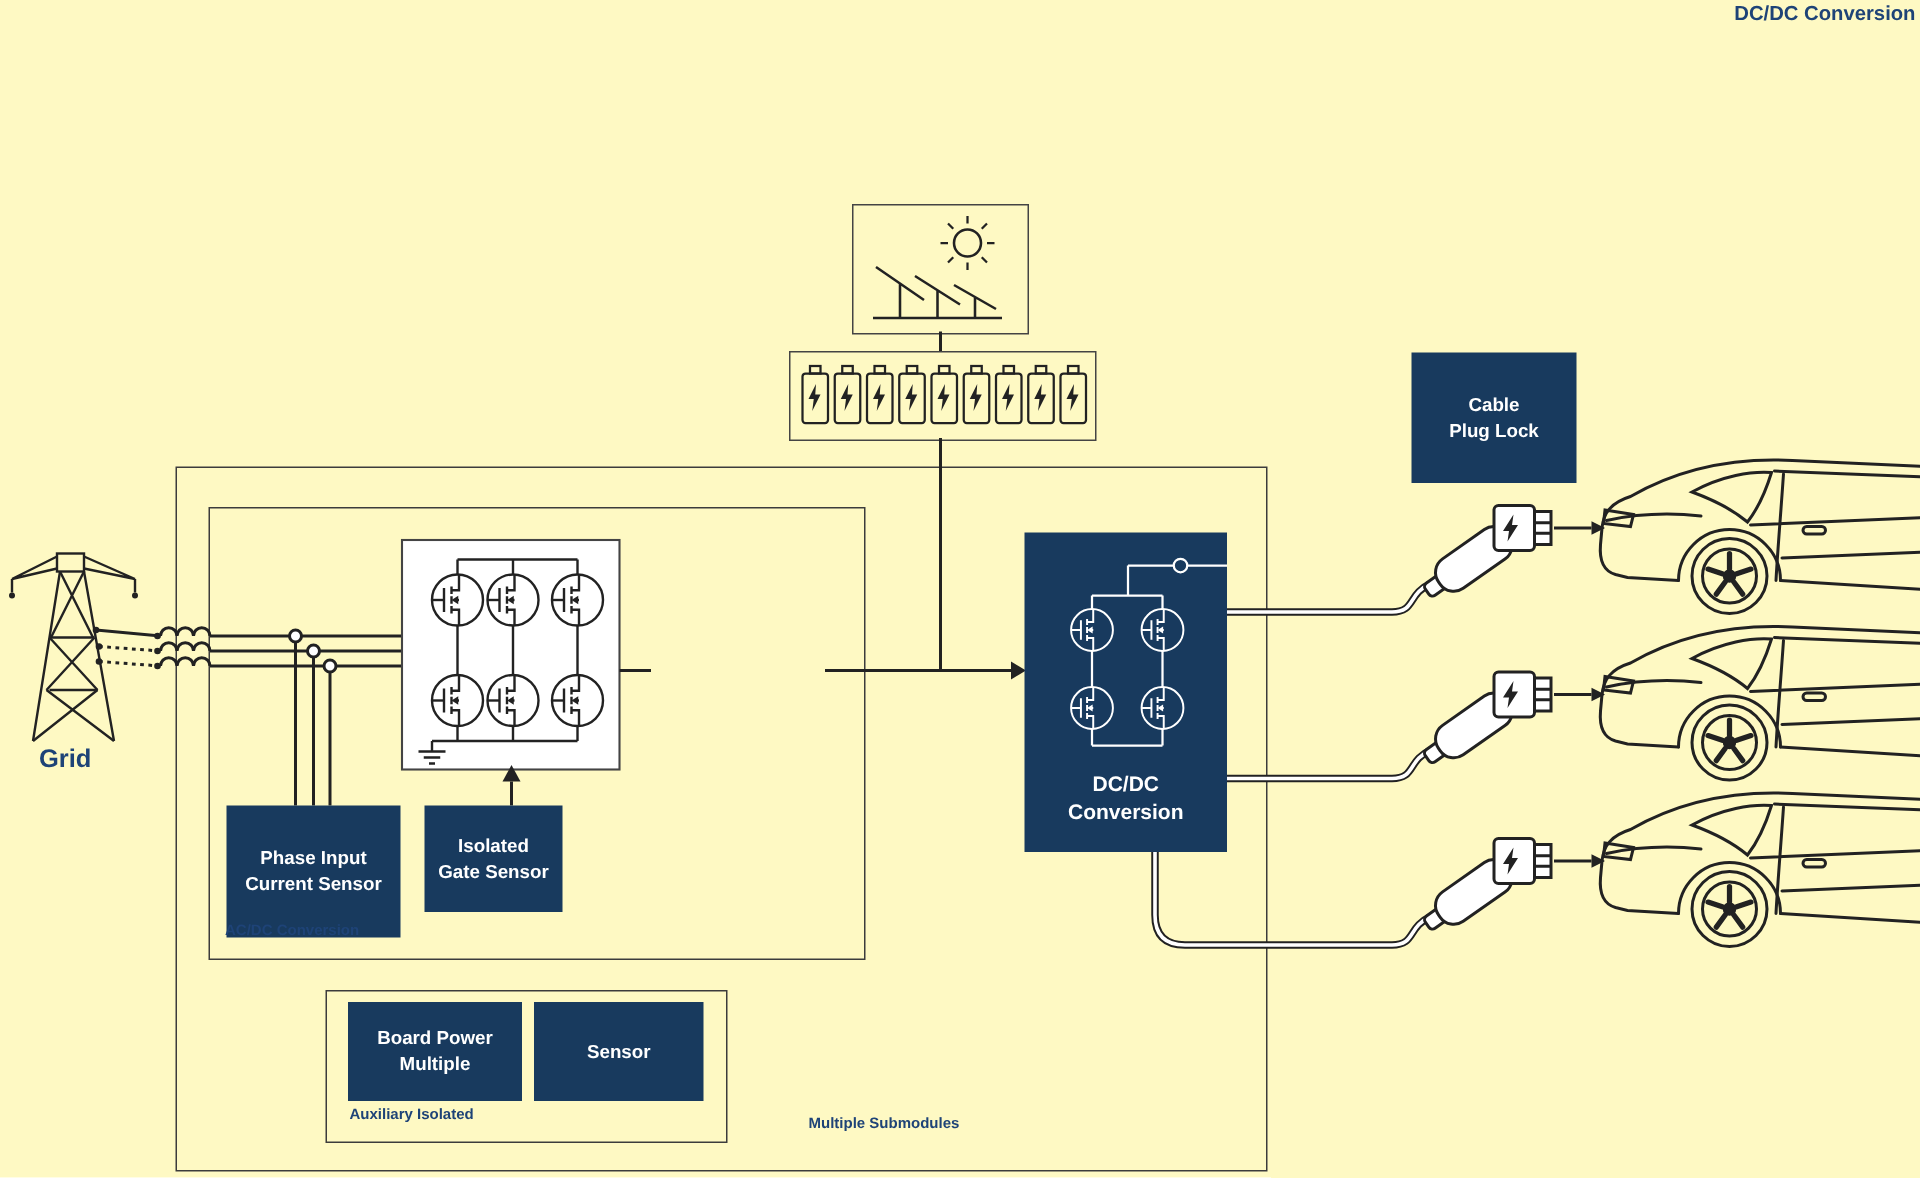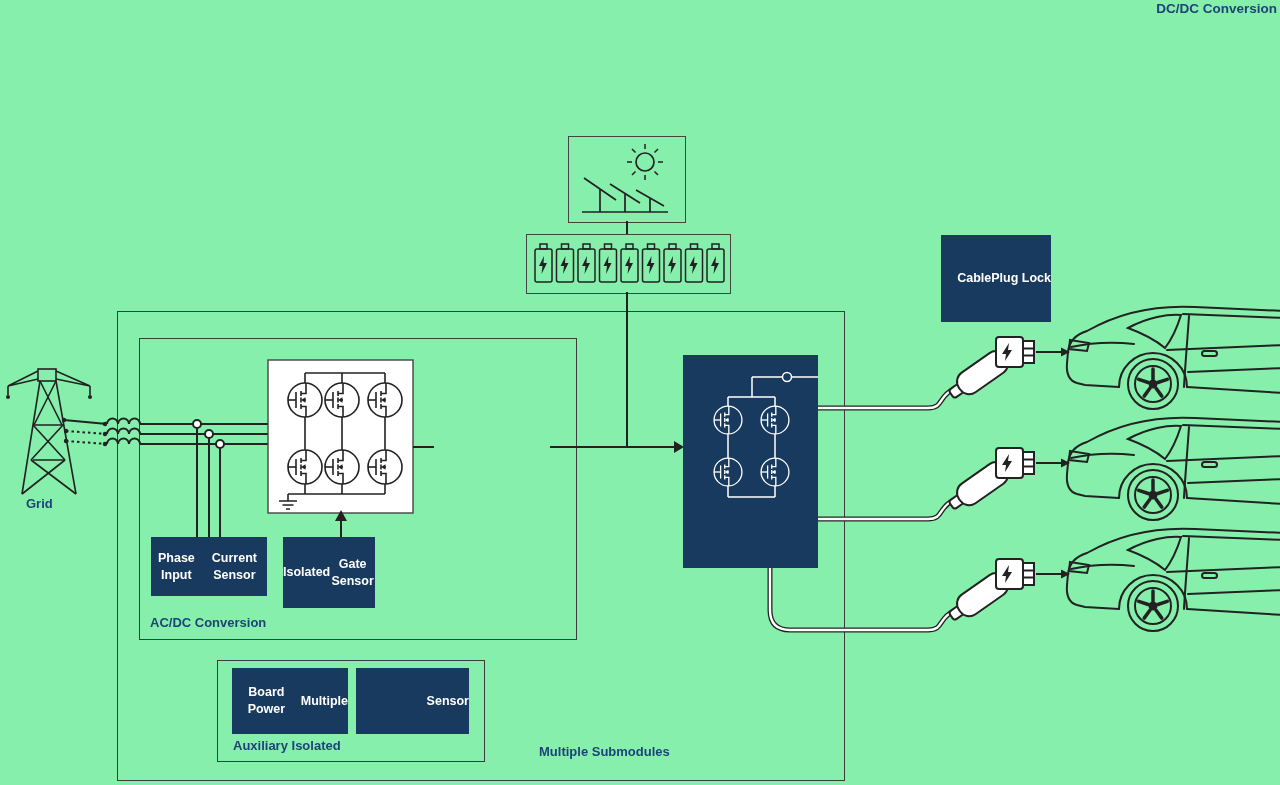--- a/index.html
+++ b/index.html
@@ -2,36 +2,36 @@
 <html style="--navy: #183a5e; --label-blue: #1e4377; --line: #222222;"><head>
 <meta charset="utf-8">
 <style>
   :root{
     --navy:#183a5e;
     --label-blue:#1e4377;
     --line:#222222;
   }
   html,body{margin:0;padding:0;background:#fff;}
   .canvas{
-    position:relative;width:1280px;height:785px;background:#86efac;overflow:hidden;
+    position:relative;width:1280px;height:785px;background:#fef9c3;overflow:hidden;
     font-family:"Liberation Sans",sans-serif;
   }
   .outline{position:absolute;border:1.5px solid #3c3c3c;background:transparent;z-index:1;}
   .thin{border-width:1.3px;border-color:#444;}
   svg.layer{position:absolute;left:0;top:0;z-index:2;pointer-events:none;}
   .navy-box{
     position:absolute;background:var(--navy);color:#fff;z-index:3;
-    display:flex;align-items:center;justify-content:flex-end;
+    display:flex;flex-direction:column;align-items:center;justify-content:center;
     text-align:center;font-weight:bold;font-size:12.5px;line-height:1.35;
   }
   .navy-box .inner-art{position:absolute;left:0;top:0;}
   .dcdc-text{position:absolute;bottom:16px;left:0;width:100%;text-align:center;
     font-weight:bold;font-size:14px;line-height:1.4;color:#fff;}
-  .lbl{position:absolute;z-index:3;color:var(--label-blue);font-weight:bold;font-size:13px;white-space:nowrap;}
-  .grid-lbl{font-size:13px;}
+  .lbl{position:absolute;z-index:3;color:var(--label-blue);font-weight:bold;font-size:10px;white-space:nowrap;}
+  .grid-lbl{font-size:17px;}
   .hdr{position:absolute;top:1px;right:3px;z-index:3;color:var(--label-blue);font-weight:bold;font-size:13.5px;}
 </style>
 </head>
 <body>
 
 <div class="canvas">
 
   <svg width="0" height="0" style="position:absolute" aria-hidden="true">
     <defs>
       <g id="mosfet" stroke="currentColor" fill="none" stroke-width="1.6">
@@ -212,21 +212,21 @@
     </g>
 
     <g color="#222">
       <use href="#car" transform="translate(1062,300)"></use>
       <use href="#car" transform="translate(1062,411)"></use>
       <use href="#car" transform="translate(1062,522)"></use>
     </g>
   </svg>
 
 
-  <div class="navy-box" style="left:151px;top:537px;width:116px;height:59px;">
+  <div class="navy-box" style="left:151px;top:537px;width:116px;height:88px;">
     <span>Phase Input</span>
     <span>Current Sensor</span>
   </div>
 
   <div class="navy-box" style="left:283px;top:537px;width:92px;height:71px;">
     <span>Isolated</span>
     <span>Gate Sensor</span>
   </div>
 
   <div class="navy-box" style="left:232px;top:668px;width:116px;height:66px;">
@@ -248,20 +248,24 @@
       <g stroke="#fff" stroke-width="1.5" fill="none">
         <path d="M99.5,22 H69 M69,22 V42 M45,42 H92 M45,42 V51 M92,42 V51 M108.5,22 H135"></path>
         <path d="M45,79 V103 M92,79 V103 M45,131 V142 M92,131 V142 M45,142 H92"></path>
         <circle cx="104" cy="22" r="4.5"></circle>
       </g>
       <use href="#mosfet" transform="translate(45,65) scale(0.82)" color="#fff"></use>
       <use href="#mosfet" transform="translate(92,65) scale(0.82)" color="#fff"></use>
       <use href="#mosfet" transform="translate(45,117) scale(0.82)" color="#fff"></use>
       <use href="#mosfet" transform="translate(92,117) scale(0.82)" color="#fff"></use>
     </svg>
+    <div class="dcdc-text">
+      <div>DC/DC</div>
+      <div>Conversion</div>
+    </div>
   </div>
 
   <div class="lbl grid-lbl" style="left:26px;top:496px;">Grid</div>
   <div class="lbl" style="left:150px;top:615px;">AC/DC Conversion</div>
   <div class="lbl" style="left:233px;top:738px;">Auxiliary Isolated</div>
   <div class="lbl" style="left:515px;top:744px;margin-left:24px;">Multiple Submodules</div>
 
 </div>
 
 </body></html>

